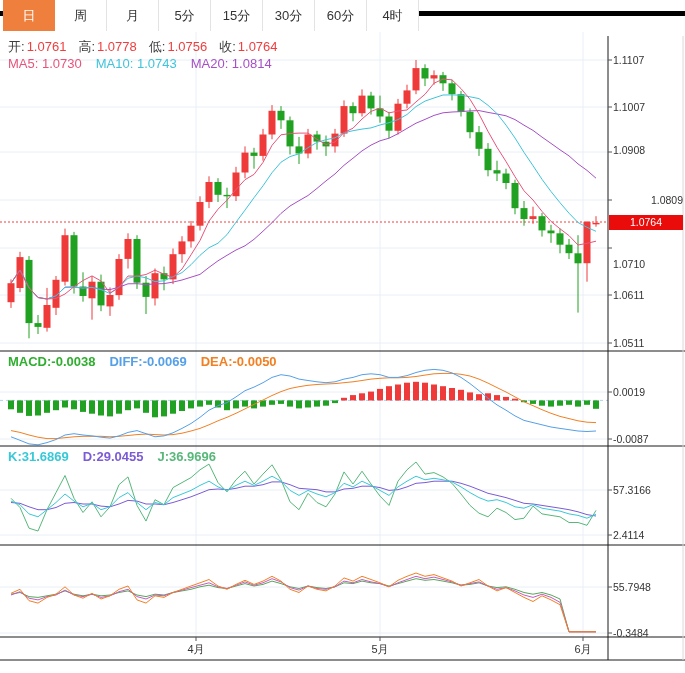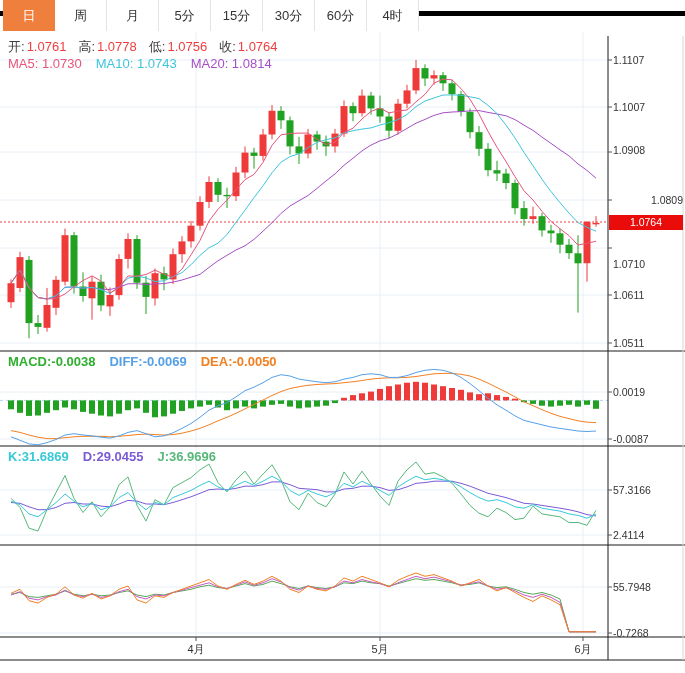--- a/index.html
+++ b/index.html
@@ -290,21 +290,21 @@
           <div class="axlabel" style="top: 111px;">1.0908</div>
           <div class="axlabel" style="top: 161px; text-align: right;">1.0809</div>
           <div class="axlabel" style="top: 225px;">1.0710</div>
           <div class="axlabel" style="top: 256px;">1.0611</div>
           <div class="axlabel" style="top: 304px;">1.0511</div>
           <div class="axlabel" style="top: 353px;">0.0019</div>
           <div class="axlabel" style="top: 400px;">-0.0087</div>
           <div class="axlabel" style="top: 451px;">57.3166</div>
           <div class="axlabel" style="top: 496px;">2.4114</div>
           <div class="axlabel" style="top: 548px;">55.7948</div>
-          <div class="axlabel" style="top: 594px;">-0.7268</div>
+          <div class="axlabel" style="top: 594px;">-0.3484</div>
           <div class="xlabel" style="left: 196px; top: 610px;">4月</div>
           <div class="xlabel" style="left: 380px; top: 610px;">5月</div>
           <div class="xlabel" style="left: 583px; top: 610px;">6月</div>
         </div>
       <div class="badge" style="top: 183px; background: rgb(234, 11, 11);">1.0764</div>
     </div>
   </div>
 </div>
 
 </body></html>

